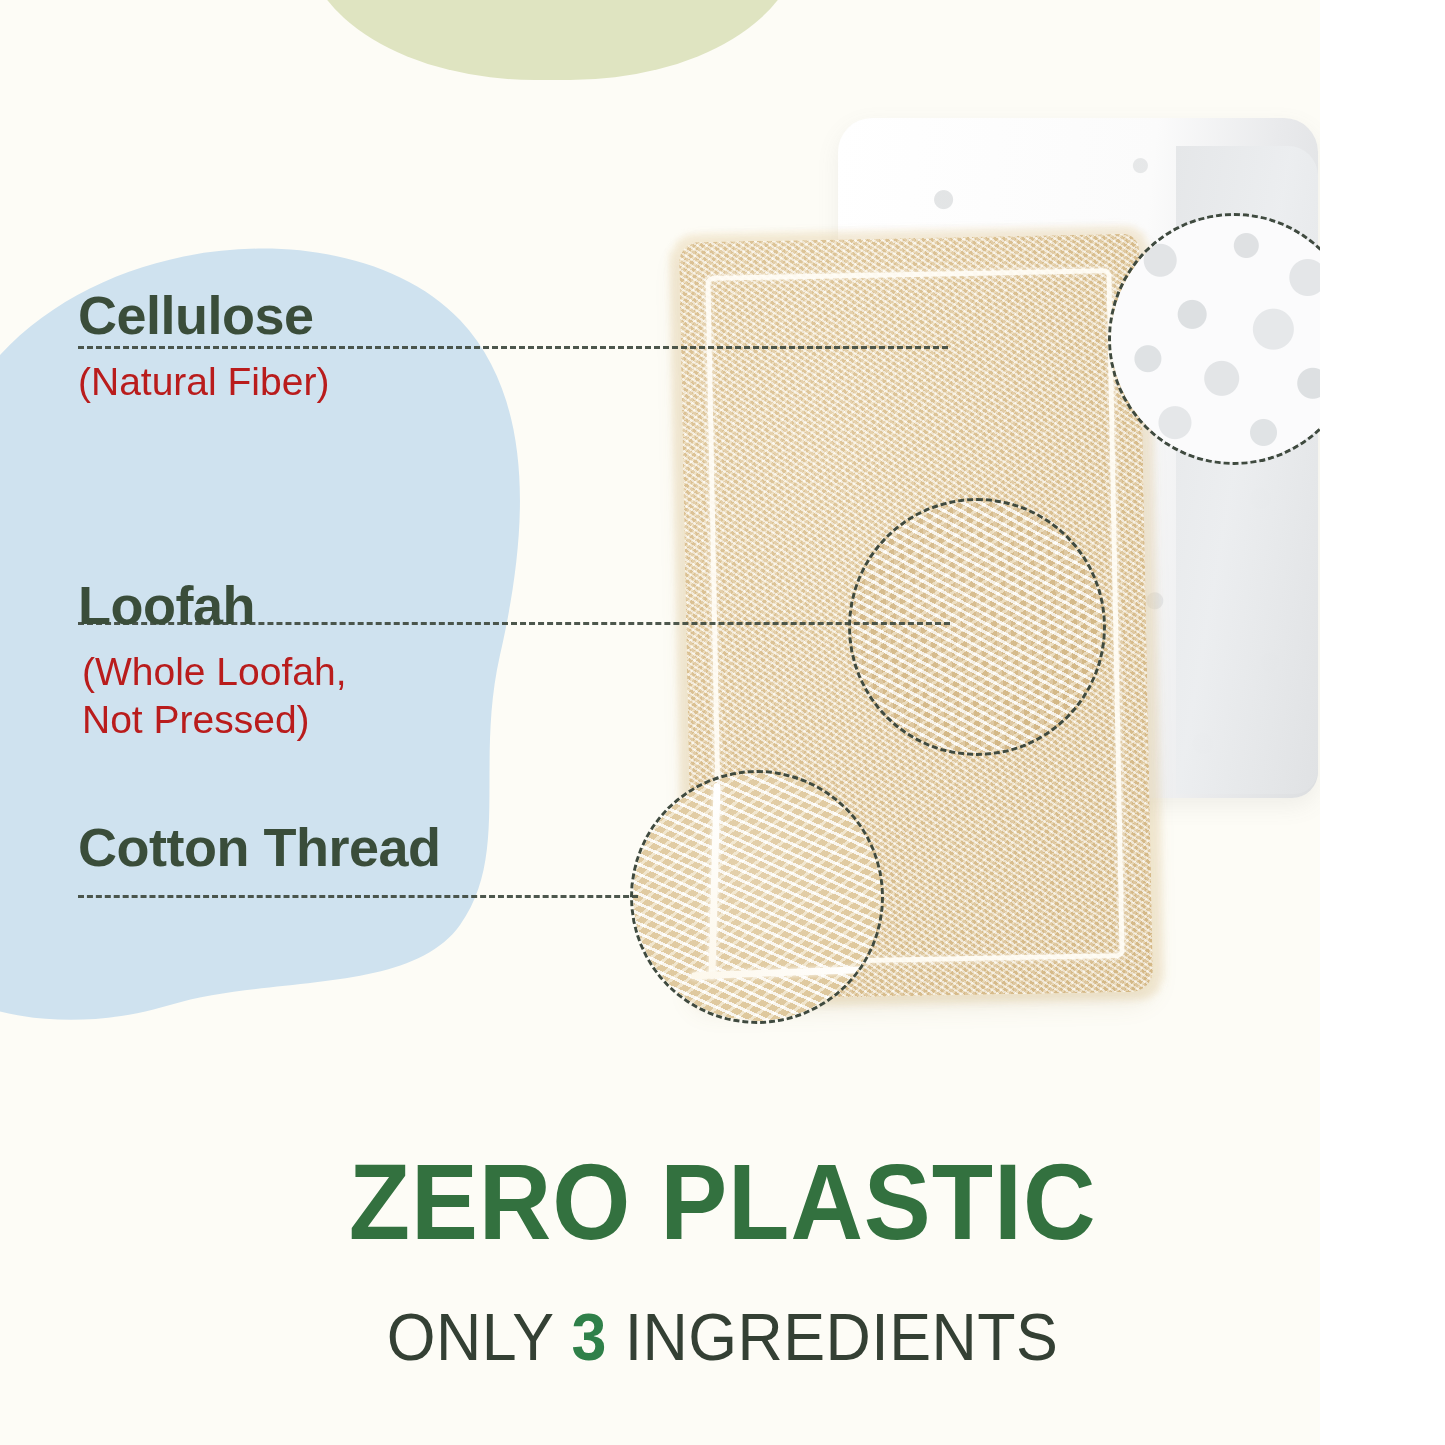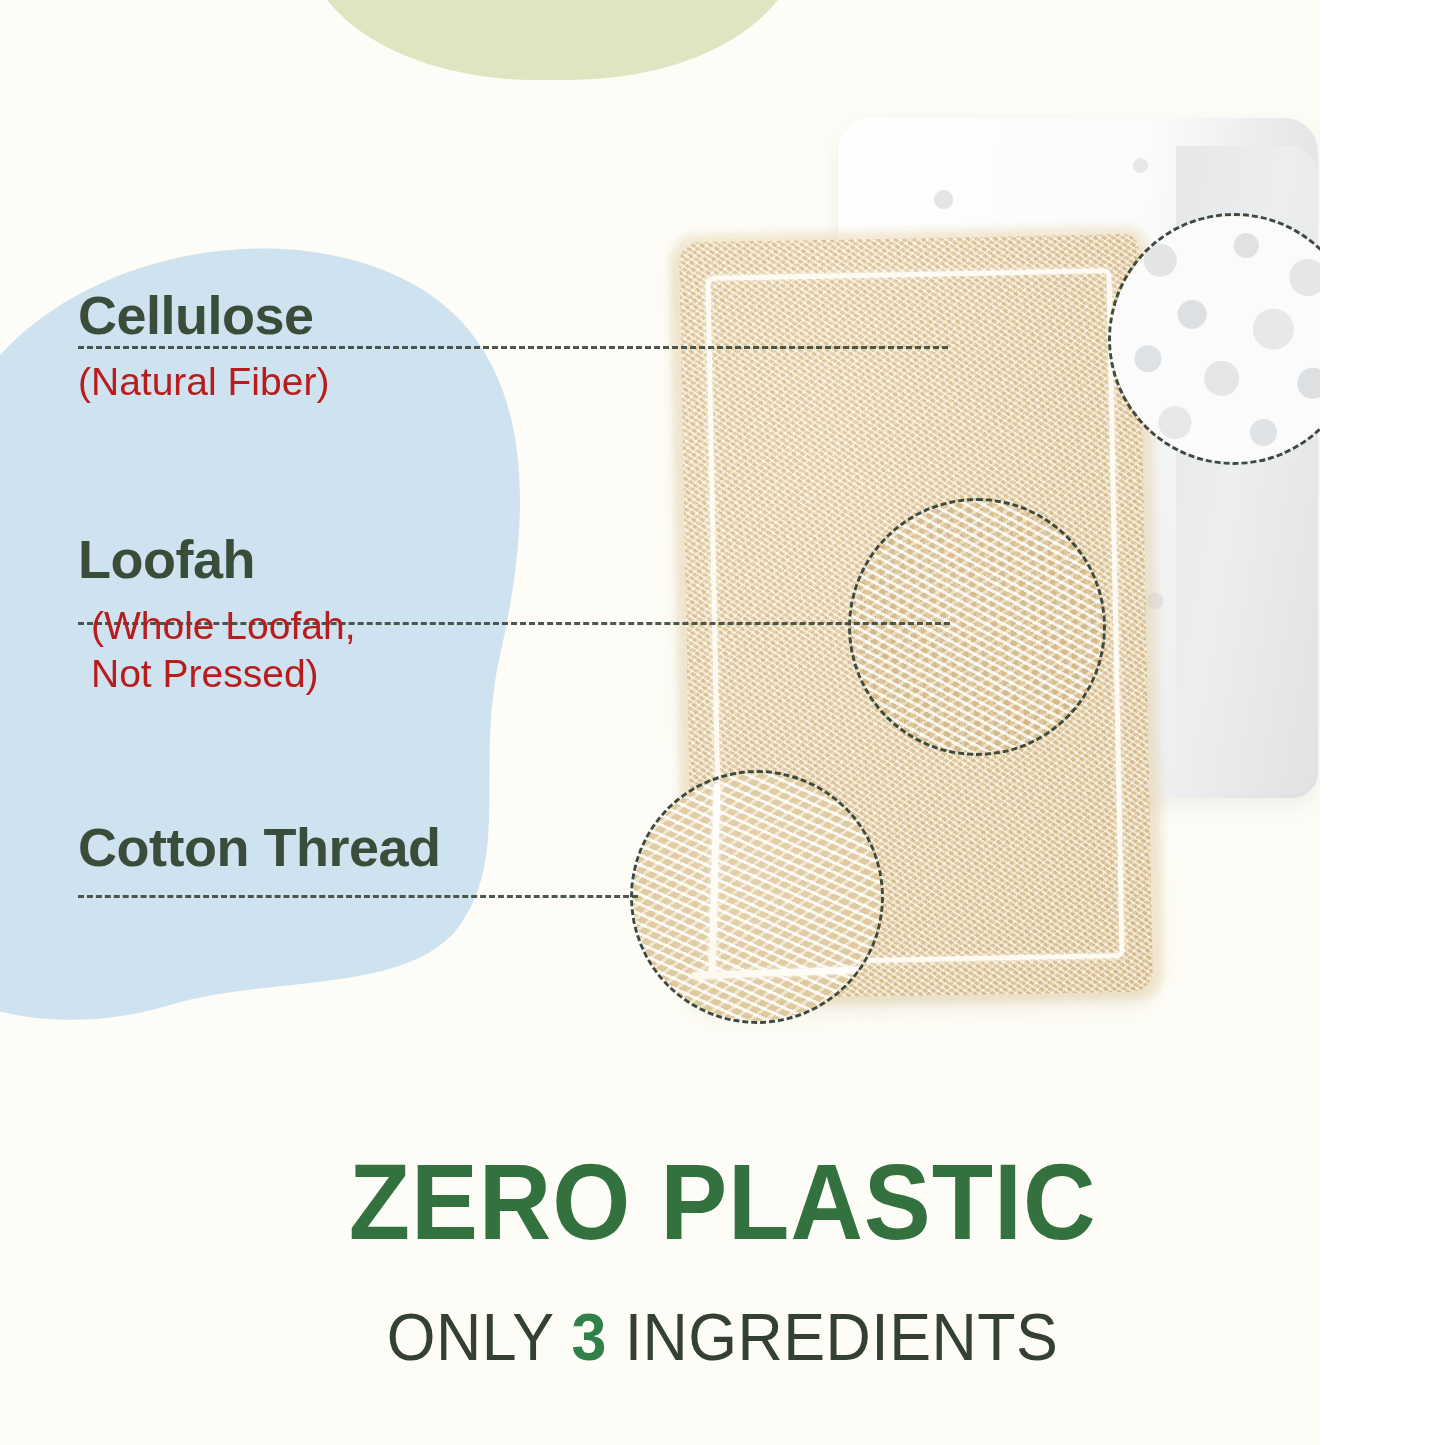--- a/index.html
+++ b/index.html
@@ -55,21 +55,21 @@
   }
 
   .label-sub {
     font-size:39px;
     font-weight:400;
     color:#b91c1c;
     line-height:1.22;
     margin-top:16px;
     white-space:pre-line;
   }
-  .label-sub.indent2 { margin-left:13px; }
+  .label-sub.indent2 { margin-left:4px; }
 
   
   .headline {
     position:absolute;
     left:0; top:1148px;
     width:1445px;
     text-align:center;
     font-size:108px;
     font-weight:700;
     letter-spacing:1px;
@@ -267,21 +267,21 @@
 
   <div class="dash-line" style="left:78px; top:622px; width:872px;"></div>
 
   <div class="dash-line" style="left:78px; top:895px; width:560px;"></div>
 
   <div class="label-block" style="left:78px; top:288px;">
     <div class="label-title">Cellulose</div>
     <div class="label-sub">(Natural Fiber)</div>
   </div>
 
-  <div class="label-block" style="left:78px; top:532px;">
+  <div class="label-block" style="left:78px; top:578px;">
     <div class="label-title">Loofah</div>
     <div class="label-sub indent2">(Whole Loofah,
 Not Pressed)</div>
   </div>
 
   <div class="label-block" style="left:78px; top:820px;">
     <div class="label-title">Cotton Thread</div>
   </div>
 
   <div class="headline">ZERO PLASTIC</div>

